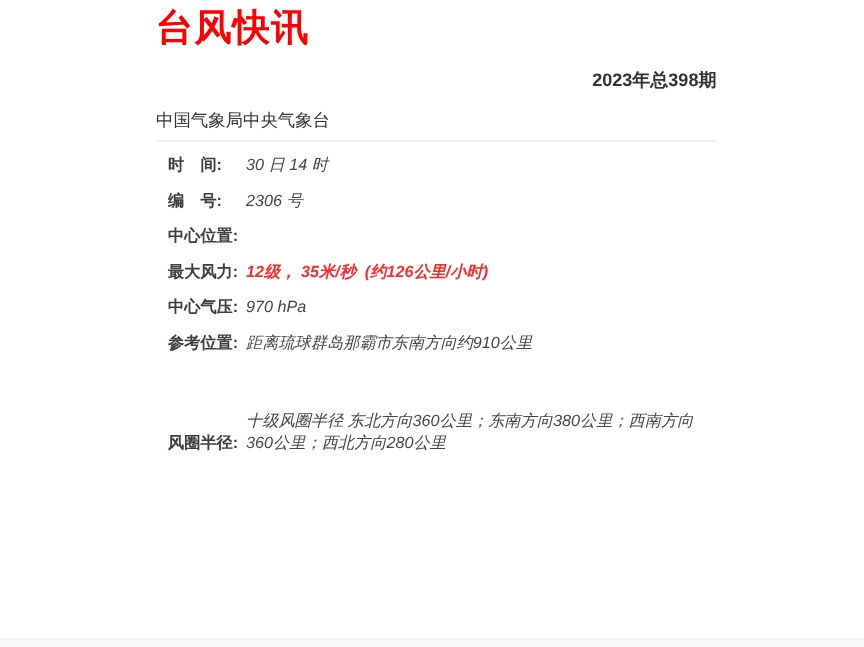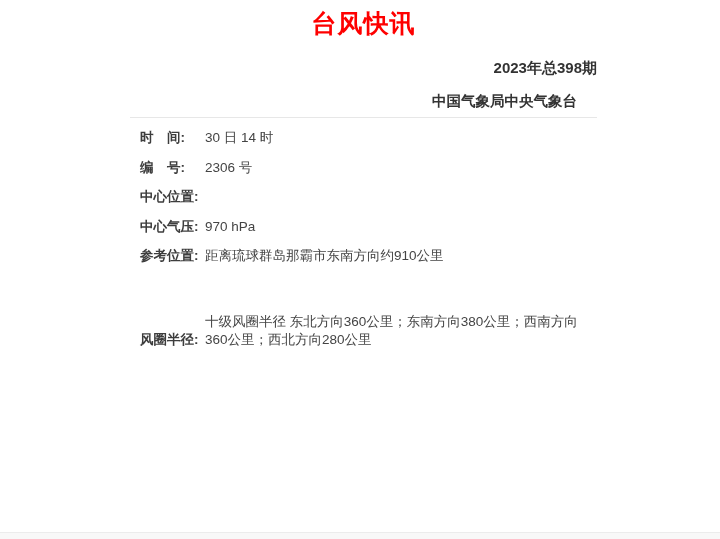--- a/index.html
+++ b/index.html
@@ -15,43 +15,42 @@
     overflow: hidden;
   }
   .page {
     position: absolute;
     left: 130px;
     top: 0;
     width: 467px;
   }
   .title {
     margin: 7px 0 0 0;
-    text-align: center;
-    font-size: 25px;
+    font-size: 31px;
     line-height: 32px;
     font-weight: bold;
     color: var(--title-red, #fe0000);
     letter-spacing: 1px;
   }
   .issue {
     margin-top: 20px;
     text-align: right;
     font-size: 15px;
     line-height: 18px;
     font-weight: bold;
     color: #333333;
   }
   .header-row {
     margin-top: 15px;
     display: flex;
-    justify-content: flex-end;
+    justify-content: space-between;
     align-items: baseline;
     font-size: 14.5px;
     line-height: 18px;
-    font-weight: bold;
+    font-weight: normal;
     color: #333333;
     padding-right: 20px;
   }
   .divider {
     margin-top: 7px;
     border-top: 1px solid var(--divider, #e7e7e7);
     height: 0;
   }
   .rows {
     margin-top: 11px;
@@ -68,20 +67,21 @@
     flex: 0 0 75px;
     box-sizing: border-box;
     padding-left: 10px;
     font-weight: bold;
     color: #3d3d3d;
     white-space: pre;
   }
   .value {
     white-space: pre-wrap;
     color: #444444;
+    font-style: italic;
   }
   .value.red {
     color: var(--value-red, #fb2b2b);
     font-weight: bold;
   }
   .multiline {
     width: 382px;
   }
   .multiline .vline {
     white-space: pre-wrap;
@@ -122,20 +122,24 @@
     <div class="row">
       <span class="label">编　号:</span>
       <span class="value">2306 号</span>
     </div>
 
     <div class="row">
       <span class="label">中心位置:</span>
     </div>
 
 
+    <div class="row">
+      <span class="label">最大风力:</span>
+      <span class="value red">12级， 35米/秒  (约126公里/小时)</span>
+    </div>
 
     <div class="row">
       <span class="label">中心气压:</span>
       <span class="value">970 hPa</span>
     </div>
 
     <div class="row">
       <span class="label">参考位置:</span>
       <span class="value">距离琉球群岛那霸市东南方向约910公里</span>
     </div>

